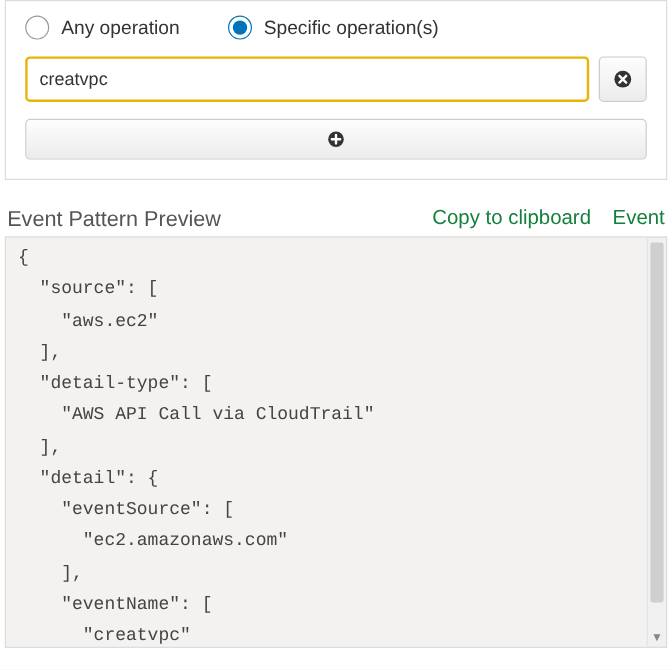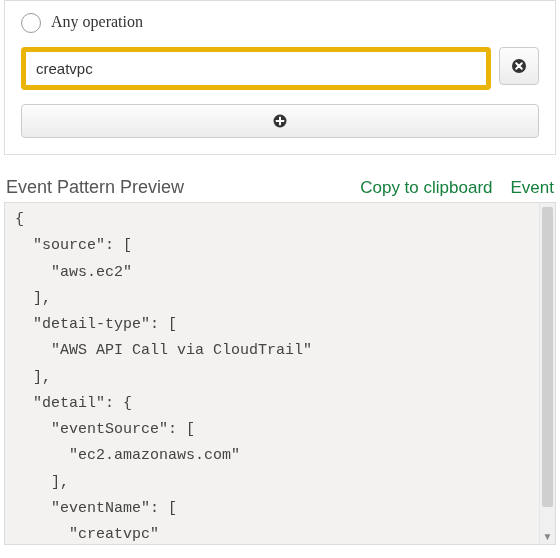--- a/index.html
+++ b/index.html
@@ -17,24 +17,23 @@
     padding: 12px 16px 16px 16px;
     margin: 0 4px;
   }
   .radio-row {
     display: flex;
     gap: 40px;
     margin-bottom: 14px;
   }
   .radio-option {
     display: flex;
-    align-items: flex-start;
+    align-items: flex-end;
     gap: 10px;
     cursor: pointer;
-    font-family: Liberation Serif, serif;
   }
   .radio-circle {
     width: 20px;
     height: 20px;
     border-radius: 50%;
     border: 1px solid #999;
     background: #fff;
     position: relative;
     flex-shrink: 0;
   }
@@ -56,21 +55,21 @@
   }
   .input-row {
     display: flex;
     gap: 8px;
     margin-bottom: 14px;
   }
   .text-input {
     flex: 1;
     padding: 8px 10px;
     font-size: 15px;
-    border: 5px solid #eab308;
+    border: 2px solid #eab308;
     border-radius: 4px;
     background: #fff;
     color: #333;
     outline: none;
   }
   .clear-btn {
     width: 40px;
     height: 38px;
     border: 1px solid #ccc;
     border-radius: 4px;
@@ -93,21 +92,21 @@
     cursor: pointer;
   }
   .add-btn svg { display: block; }
 
   .preview-section {
     margin-top: 22px;
     padding: 0 4px;
   }
   .preview-header {
     display: flex;
-    align-items: center;
+    align-items: flex-start;
     justify-content: space-between;
     padding: 0 2px 4px 2px;
   }
   .preview-title {
     font-size: 18px;
     color: #555;
   }
   .preview-links {
     display: flex;
     gap: 18px;
@@ -165,20 +164,24 @@
 </style>
 </head>
 <body>
 
 <div class="panel-top">
 
   <div class="radio-row">
     <div class="radio-option">
       <span class="radio-circle"></span>
       <span class="radio-label">Any operation</span>
+    </div>
+    <div class="radio-option">
+      <span class="radio-circle selected"></span>
+      <span class="radio-label">Specific operation(s)</span>
     </div>
   </div>
 
   <div class="input-row">
     <input type="text" class="text-input" value="creatvpc" style="">
     <div class="clear-btn">
       <span>
         <svg width="16" height="16" viewBox="0 0 16 16">
           <circle cx="8" cy="8" r="7" fill="#333"></circle>
           <path d="M5.2 5.2 L10.8 10.8 M10.8 5.2 L5.2 10.8" stroke="#fff" stroke-width="2" stroke-linecap="round"></path>

